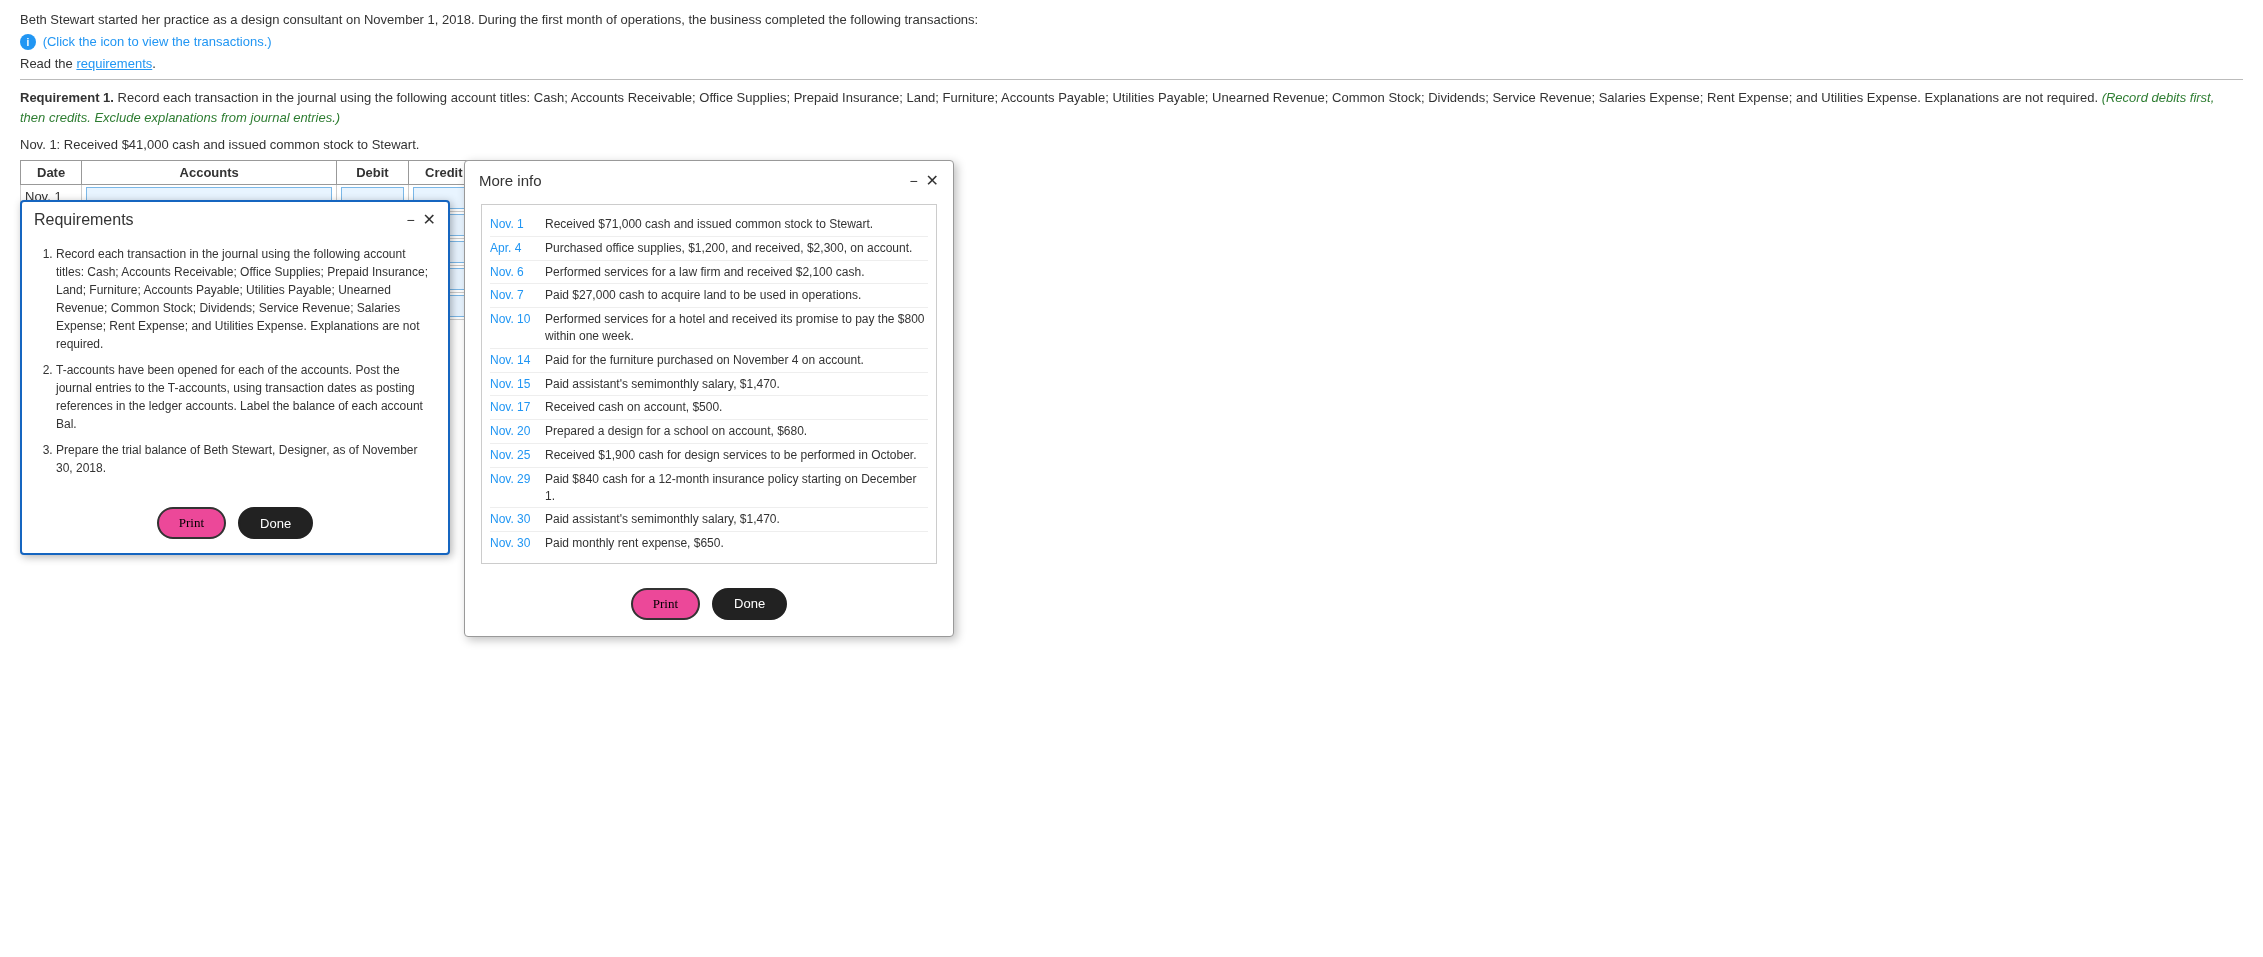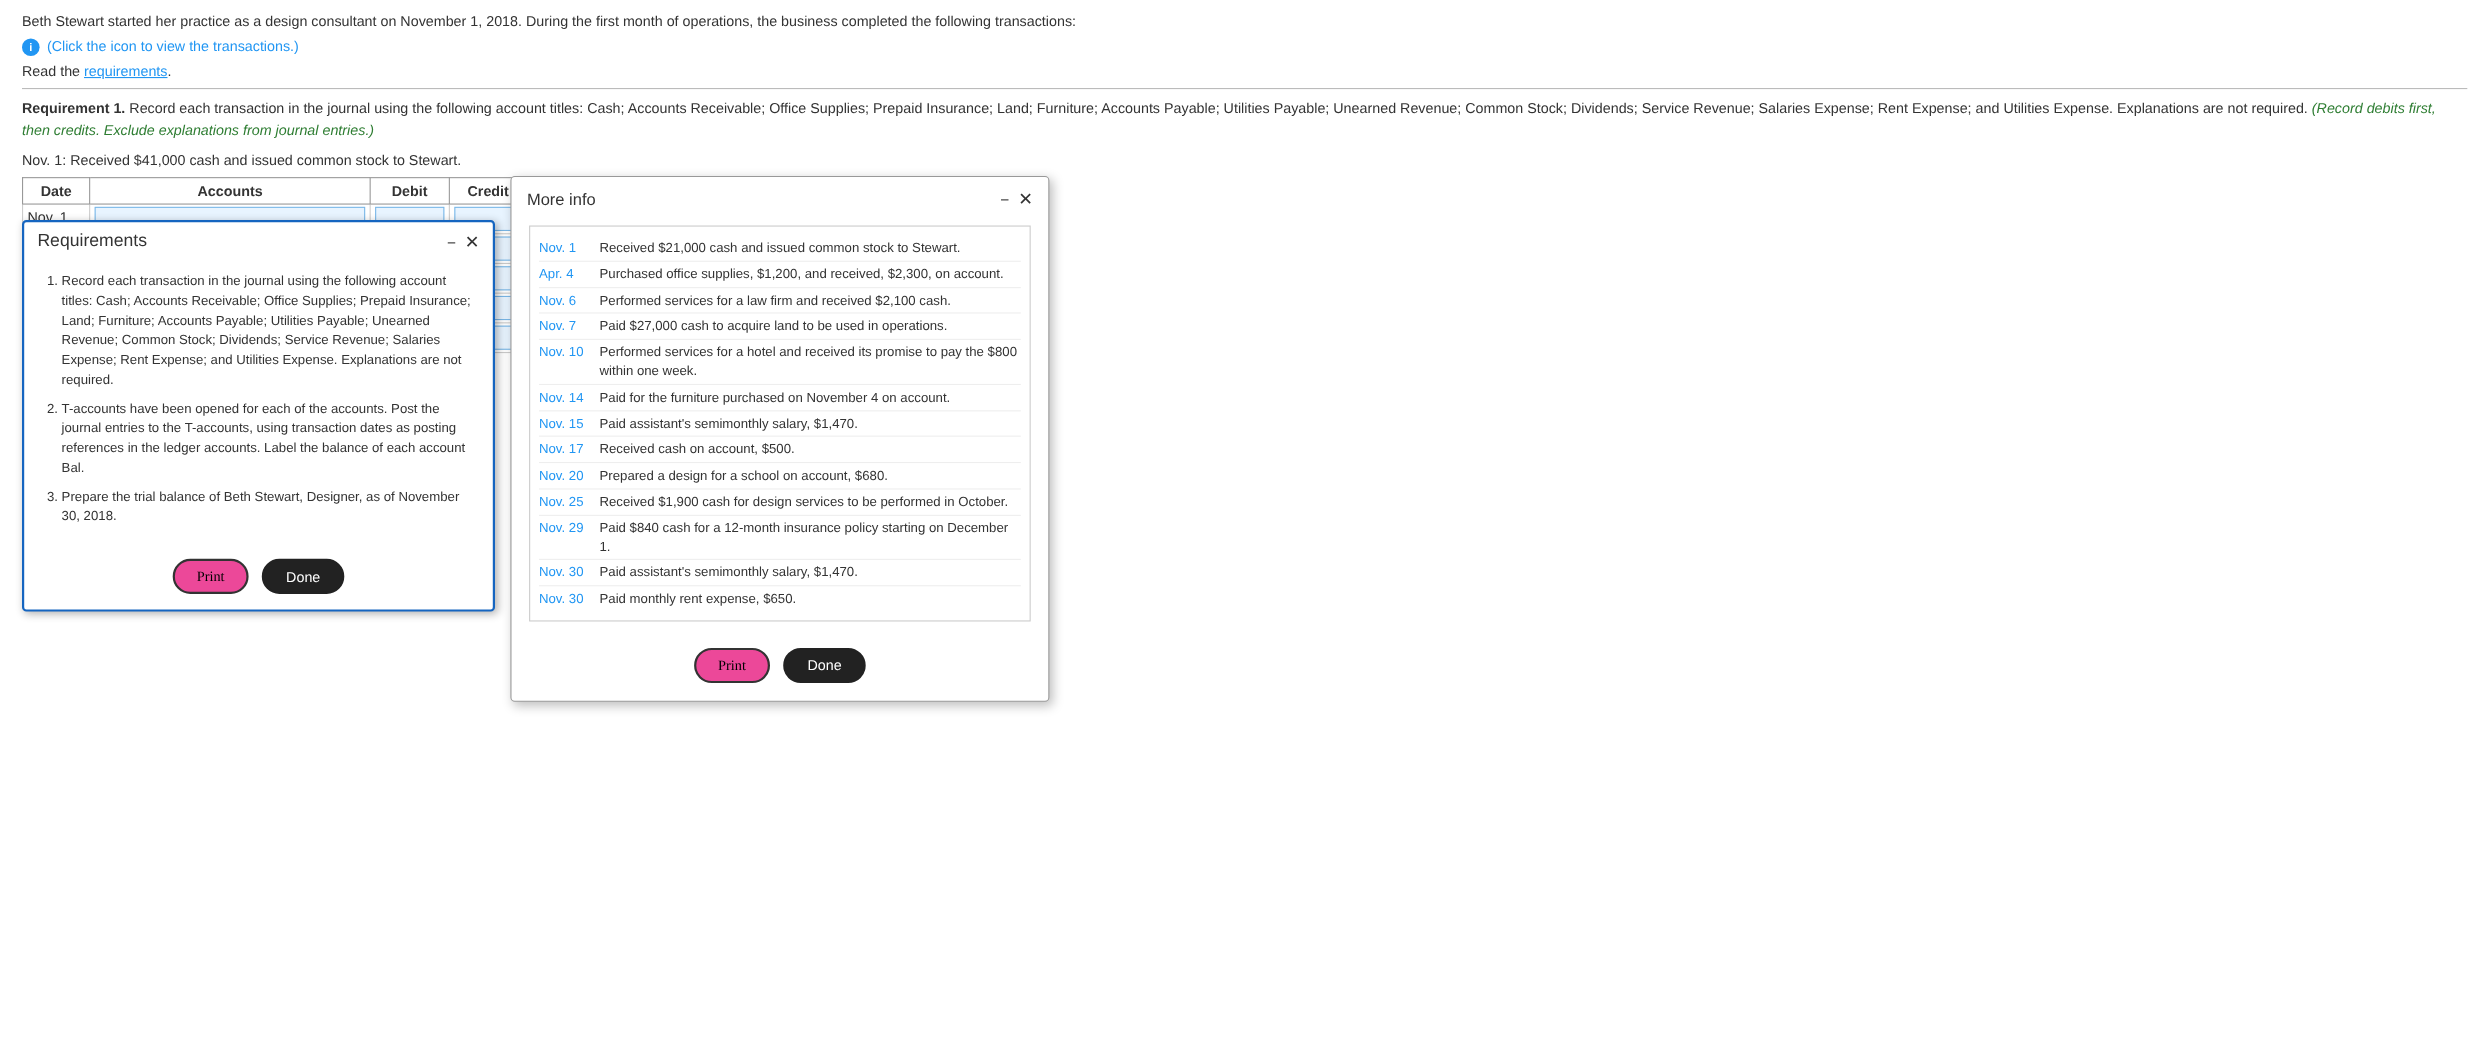--- a/index.html
+++ b/index.html
@@ -200,21 +200,21 @@
     <span>More info</span>
     <div class="modal-controls">
       <button class="modal-minimize">−</button>
       <button class="modal-close">✕</button>
     </div>
   </div>
   <div class="moreinfo-body">
     <div class="transactions-list" id="transactions-list">
     <div class="trans-row">
           <span class="trans-date">Nov. 1</span>
-          <span class="trans-desc">Received $21,000 cash and issued common stock to Stewart.</span>
+          <span class="trans-desc">Received $71,000 cash and issued common stock to Stewart.</span>
         </div>
         <div class="trans-row">
           <span class="trans-date">Apr. 4</span>
           <span class="trans-desc">Purchased office supplies, $1,200, and received, $2,300, on account.</span>
         </div>
         <div class="trans-row">
           <span class="trans-date">Nov. 6</span>
           <span class="trans-desc">Performed services for a law firm and received $2,100 cash.</span>
         </div>
         <div class="trans-row">

